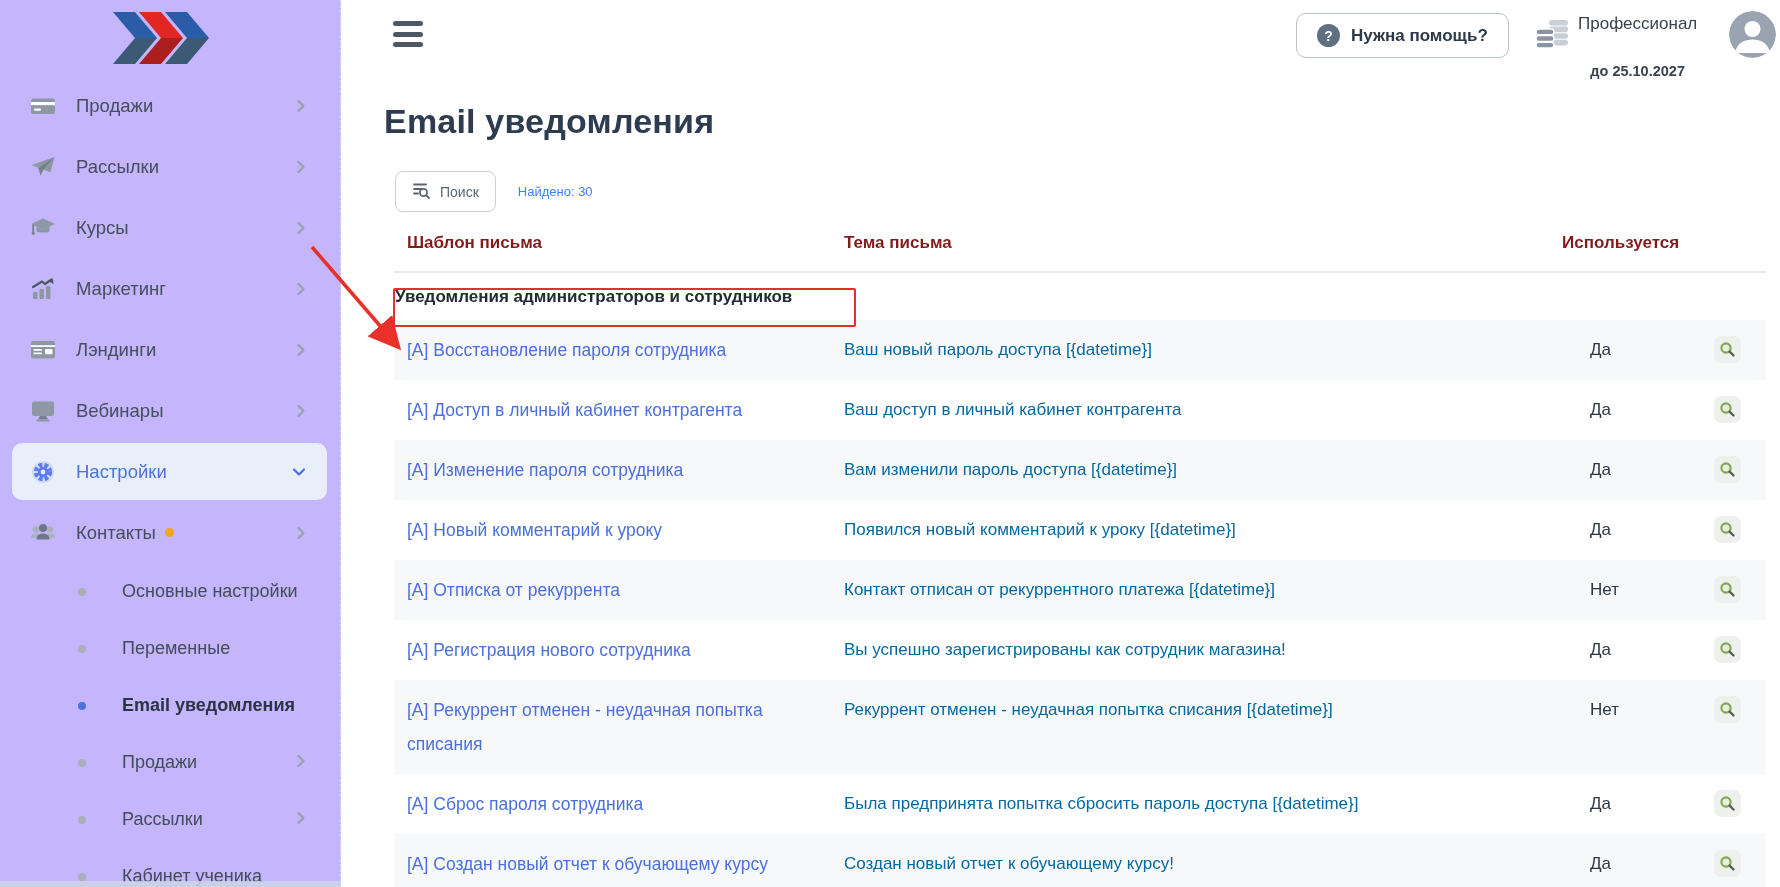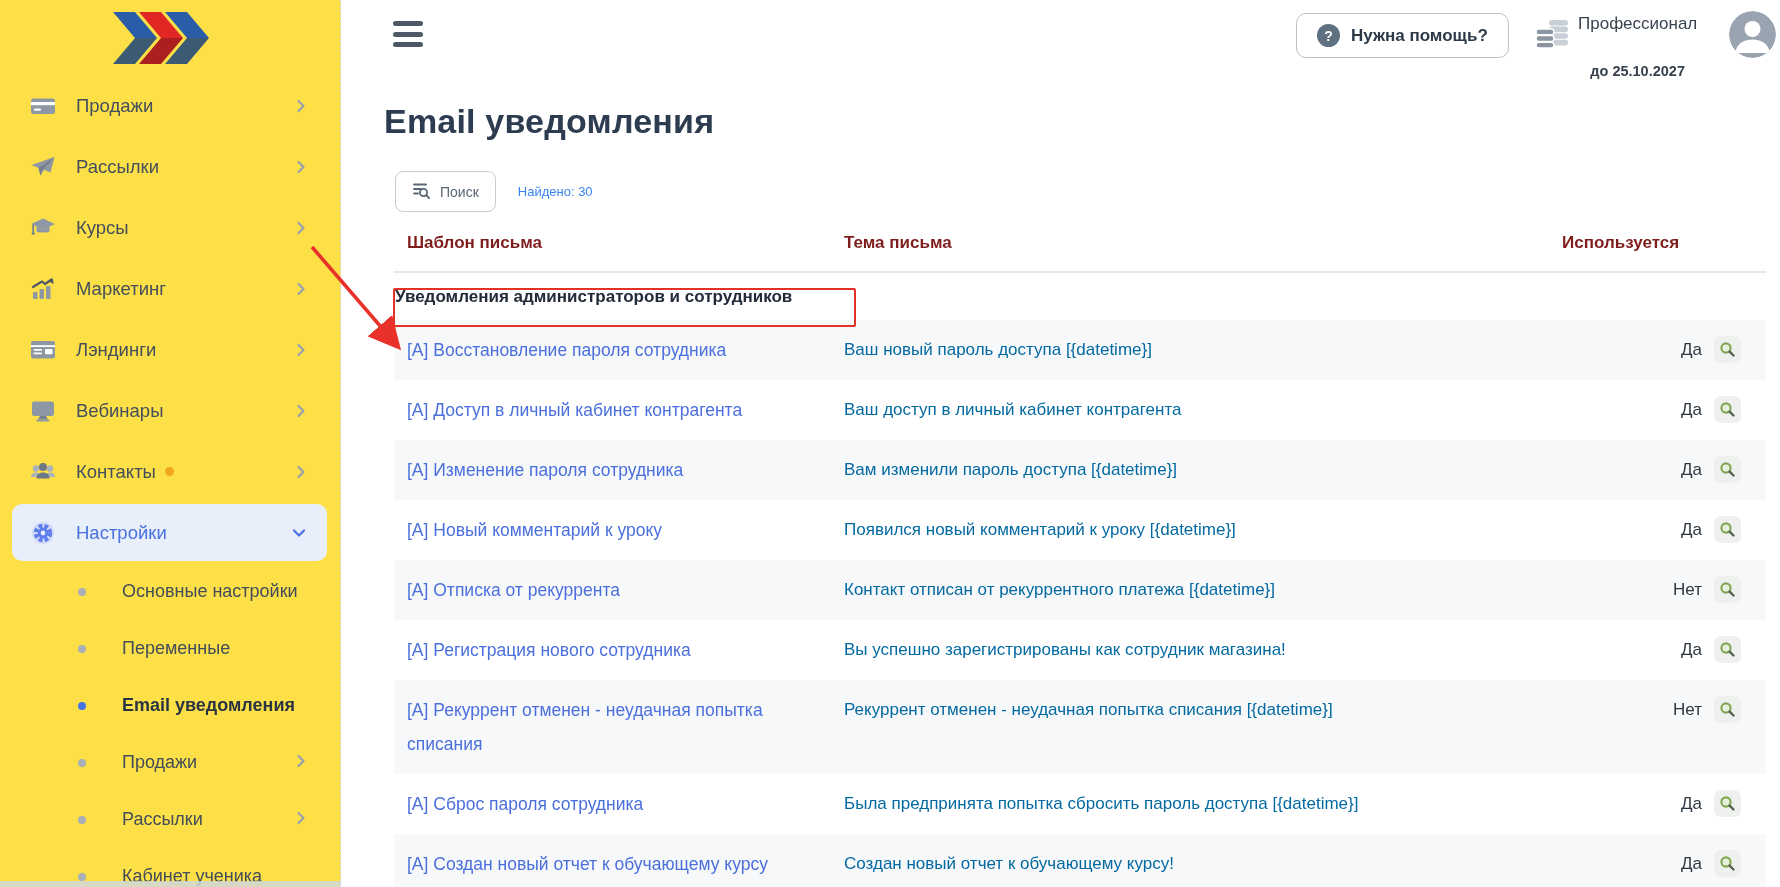--- a/index.html
+++ b/index.html
@@ -2,21 +2,21 @@
 <html><head>
 <meta charset="utf-8">
 <style>
   * { margin:0; padding:0; box-sizing:border-box; }
   html,body { width:1780px; height:887px; overflow:hidden; background:#fff;
     font-family:"Liberation Sans","DejaVu Sans",sans-serif; }
   .app { position:relative; width:1780px; height:887px; background:#fff; }
 
   
   .sidebar { position:absolute; left:0; top:0; width:341px; height:887px;
-    background:#fde047; border-right:1px dashed #d6dae0; }
+    background:#c4b5fd; border-right:1px dashed #d6dae0; }
   .logo { position:absolute; left:107px; top:12px; width:112px; height:52px; cursor:pointer; }
   .nav { position:absolute; top:75px; left:0; right:1px; }
   .nav-item { height:61px; display:flex; align-items:center; padding:0 30px 0 30px;
     cursor:pointer; color:#444e5c; position:relative; }
   .nav-item .nav-icon { width:26px; height:26px; flex:0 0 26px; display:flex;
     align-items:center; justify-content:center; }
   .nav-item .nav-label { margin-left:20px; font-size:18.5px; }
   .nav-item .spacer { flex:1; }
   .nav-item .chev { width:16px; height:16px; display:flex; align-items:center; }
   .nav-item.active { margin:2px 12px; height:57px; border-radius:10px;
@@ -67,21 +67,21 @@
     border-bottom:2px solid #e7e9ed; padding-bottom:18px; }
   .thead .th { font-size:17px; font-weight:700; color:#7f1d1d; }
   .thead .th:first-child { padding-left:13px; }
   .group-row { height:47px; line-height:47px; padding-left:1px; font-size:17px;
     font-weight:700; color:#222b38; }
   .trow { display:grid; grid-template-columns:450px 718px 140px 64px; min-height:60px; }
   .rows .trow:nth-child(odd) { background:#f7f8fa; }
   .c1 { padding:13px 30px 13px 13px; line-height:34px; font-size:17.5px; }
   .c1 a { color:#4b70dd; text-decoration:none; cursor:pointer; }
   .c2 { padding:13px 20px 13px 0; line-height:34px; font-size:17px; color:#0369a1; }
-  .c3 { padding:13px 0 13px 28px; line-height:34px; font-size:17px; color:#2e3843;text-align:right; }
+  .c3 { padding:13px 0 13px 28px; line-height:34px; font-size:17px; color:#2e3843; }
   .c4 { padding-top:16px; }
   .mag-btn { width:27px; height:27px; margin-left:12px; border-radius:7px; background:#eef0ed;
     border:none; display:flex; align-items:center; justify-content:center; cursor:pointer; }
 
   
   .red-rect { position:absolute; left:393px; top:288px; width:463px; height:39px;
     border:2px solid #e23127; border-radius:2px; pointer-events:none; }
   .red-arrow { position:absolute; left:296px; top:232px; pointer-events:none; }
 </style>
 </head>
@@ -201,55 +201,55 @@
         </span>
         <span class="nav-label">Вебинары</span>
         <span class="spacer"></span>
         <span class="chev">
           <svg width="16" height="16" viewBox="0 0 16 16">
               <path d="M5.5 3 L10.5 8 L5.5 13" fill="none" stroke="#99a1ac" stroke-width="2.2" stroke-linecap="round" stroke-linejoin="round"></path>
             </svg>
         </span>
       </div>
 
+      <div class="nav-item active">
+        <span class="nav-icon">
+          <svg width="26" height="26" viewBox="0 0 26 26">
+              <circle cx="13" cy="13" r="11" fill="#6281ee" opacity="0.18"></circle>
+              <circle cx="13" cy="13" r="7" fill="none" stroke="#5b7bee" stroke-width="4.4" stroke-dasharray="3.6 2.1"></circle>
+              <circle cx="13" cy="13" r="5.2" fill="#5b7bee"></circle>
+              <circle cx="13" cy="13" r="2.4" fill="#e9eefb"></circle>
+            </svg>
+        </span>
+        <span class="nav-label">Настройки</span>
+        <span class="spacer"></span>
+        <span class="chev">
+          <svg width="16" height="16" viewBox="0 0 16 16">
+              <path d="M3 5.5 L8 10.5 L13 5.5" fill="none" stroke="#4a72e0" stroke-width="2.2" stroke-linecap="round" stroke-linejoin="round"></path>
+            </svg>
+        </span>
+      </div>
+
       <div class="nav-item">
         <span class="nav-icon">
           <svg width="26" height="26" viewBox="0 0 26 26">
               <circle cx="6" cy="9.5" r="3.2" fill="#aab2bc"></circle>
               <path d="M1 18 C1 14.5 4 13.5 6 13.5 C8 13.5 11 14.5 11 18 Z" fill="#aab2bc"></path>
               <circle cx="20" cy="9.5" r="3.2" fill="#aab2bc"></circle>
               <path d="M15 18 C15 14.5 18 13.5 20 13.5 C22 13.5 25 14.5 25 18 Z" fill="#aab2bc"></path>
               <circle cx="13" cy="8" r="4" fill="#6d7886"></circle>
               <path d="M6.5 19.5 C6.5 14.8 10.3 13.5 13 13.5 C15.7 13.5 19.5 14.8 19.5 19.5 Z" fill="#6d7886"></path>
             </svg>
         </span>
         <span class="nav-label">Контакты</span>
         <span class="dot-badge"></span>
         <span class="spacer"></span>
         <span class="chev">
           <svg width="16" height="16" viewBox="0 0 16 16">
               <path d="M5.5 3 L10.5 8 L5.5 13" fill="none" stroke="#99a1ac" stroke-width="2.2" stroke-linecap="round" stroke-linejoin="round"></path>
-            </svg>
-        </span>
-      </div>
-
-      <div class="nav-item active">
-        <span class="nav-icon">
-          <svg width="26" height="26" viewBox="0 0 26 26">
-              <circle cx="13" cy="13" r="11" fill="#6281ee" opacity="0.18"></circle>
-              <circle cx="13" cy="13" r="7" fill="none" stroke="#5b7bee" stroke-width="4.4" stroke-dasharray="3.6 2.1"></circle>
-              <circle cx="13" cy="13" r="5.2" fill="#5b7bee"></circle>
-              <circle cx="13" cy="13" r="2.4" fill="#e9eefb"></circle>
-            </svg>
-        </span>
-        <span class="nav-label">Настройки</span>
-        <span class="spacer"></span>
-        <span class="chev">
-          <svg width="16" height="16" viewBox="0 0 16 16">
-              <path d="M3 5.5 L8 10.5 L13 5.5" fill="none" stroke="#4a72e0" stroke-width="2.2" stroke-linecap="round" stroke-linejoin="round"></path>
             </svg>
         </span>
       </div>
 
       <div class="sub-item">
         <span class="bullet"></span>
         <span class="sub-label">Основные настройки</span>
       </div>
       <div class="sub-item">
         <span class="bullet"></span>

